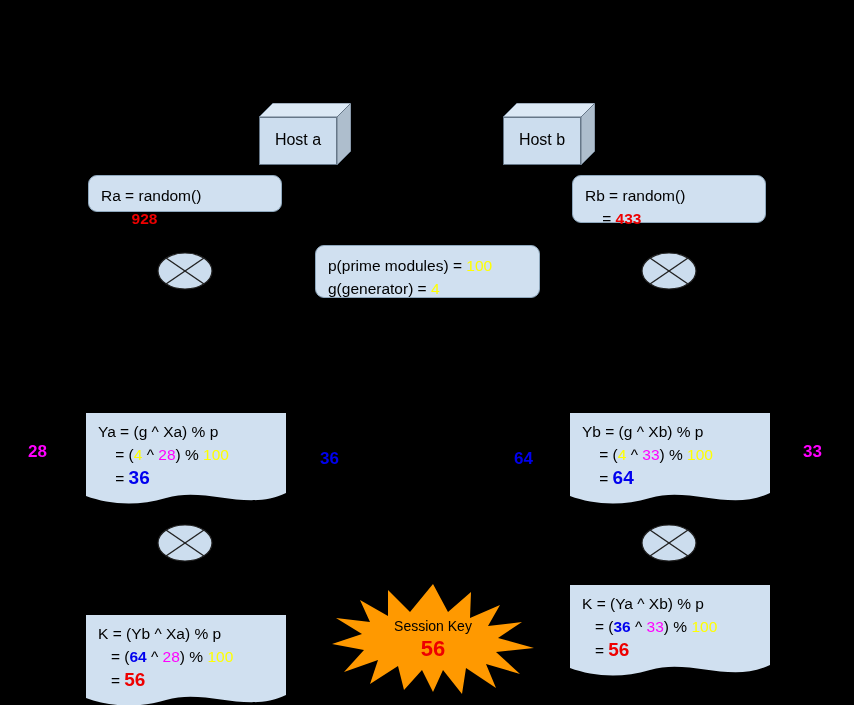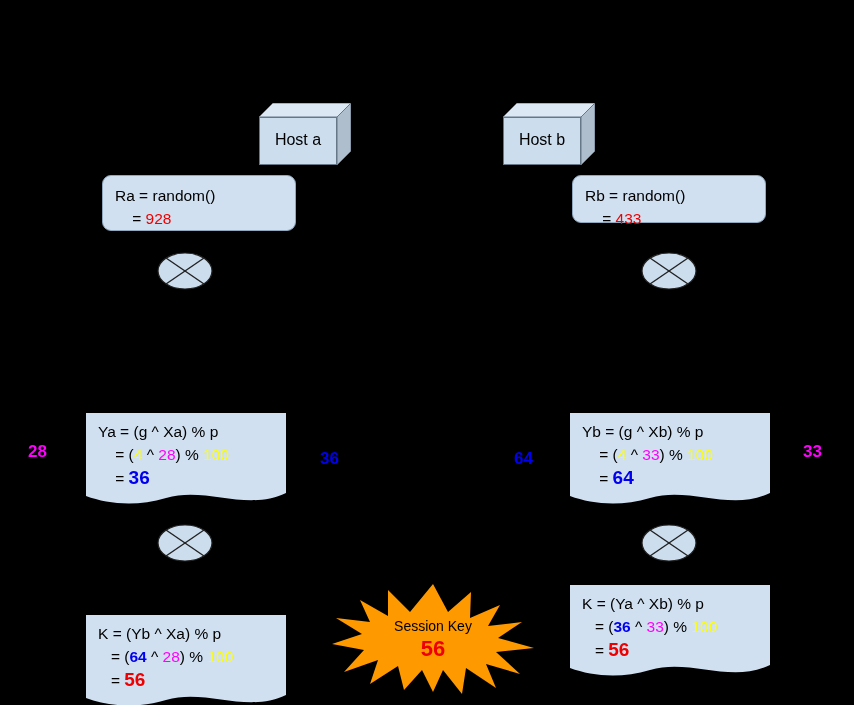--- a/index.html
+++ b/index.html
@@ -97,21 +97,21 @@
     position: absolute;
     width: 100%;
     text-align: center;
     top: 58px;
     font-size: 22px;
     font-weight: bold;
     color: #ee0000;
   }
 
   
-  .c-red    { color: #ee0000; }
+  .c-red    { color: #ee0000; font-weight: bold; }
   .c-yellow { color: #ffff00; }
   .c-magenta{ color: #ff00ff; }
   .c-blue   { color: #0000ee; }
   .bold     { font-weight: bold; }
   .big      { font-size: 19px; }
 </style>
 </head>
 <body>
 
 <div class="stage">
@@ -127,28 +127,31 @@
 
   <div class="host" style="left:259px; top:103px;">
     <svg class="cube-svg" width="92" height="62" viewBox="0 0 92 62">
       <polygon points="0,14 14,0 92,0 78,14" fill="#dce9f5" stroke="#667788" stroke-width="1"></polygon>
       <polygon points="78,14 92,0 92,48 78,62" fill="#aebecd" stroke="#667788" stroke-width="1"></polygon>
       <rect x="0.5" y="14.5" width="77" height="47" fill="#ccddee" stroke="#667788" stroke-width="1"></rect>
     </svg>
     <div class="host-label">Host a</div>
   </div>
 
-  <div class="roundbox" style="left:88px; top:175px; width:194px; height:56px;margin-left:14px;">
+  <div class="roundbox" style="left:88px; top:175px; width:194px; height:37px;">
     <div class="txt"><span>Ra = random()</span><br><span>    = </span><span class="c-red">928</span></div>
   </div>
 
   <div class="roundbox" style="left:572px; top:175px; width:194px; height:48px;">
     <div class="txt"><span>Rb = random()</span><br><span>    = </span><span class="c-red">433</span></div>
   </div>
 
+  <div class="roundbox" style="left:315px; top:245px; width:225px; height:53px;">
+    <div class="txt"><span>p(prime modules) = </span><span class="c-yellow">100</span><br><span>g(generator) = </span><span class="c-yellow">4</span></div>
+  </div>
 
   <div class="xnode" style="left:157px; top:249px;">
     <svg width="56" height="44" viewBox="0 0 56 44">
       <ellipse cx="28" cy="22" rx="27" ry="18" fill="#ccddee" stroke="#222222" stroke-width="1.2"></ellipse>
       <line x1="9" y1="9" x2="47" y2="35" stroke="#222222" stroke-width="1.4"></line>
       <line x1="47" y1="9" x2="9" y2="35" stroke="#222222" stroke-width="1.4"></line>
     </svg>
   </div>
 
   <div class="xnode" style="left:641px; top:249px;">

